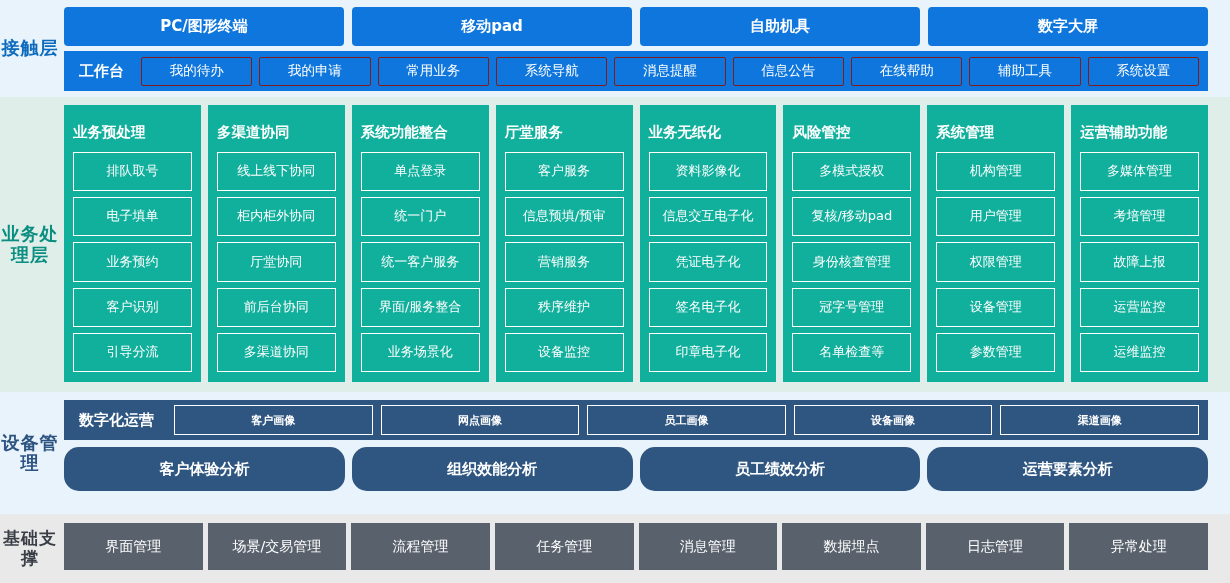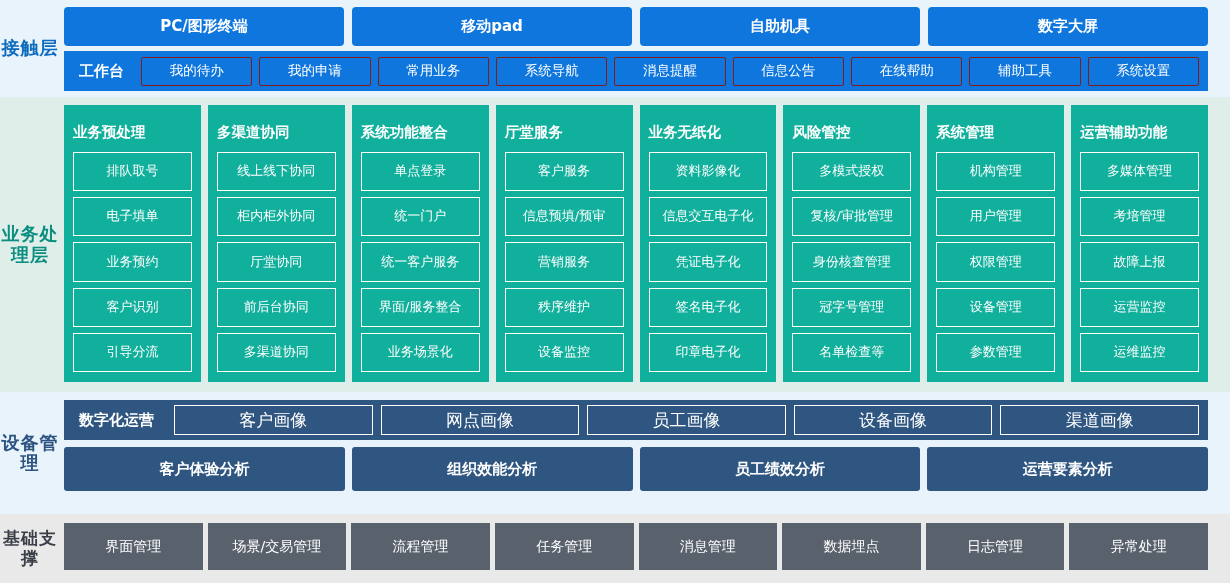--- a/index.html
+++ b/index.html
@@ -70,25 +70,25 @@
   .ops-body{padding:8px 22px 9px 4px;gap:7px;}
   .ops-row1{
     height:40px;background:#2f5680;
     display:flex;align-items:center;gap:8px;padding:0 9px;
     box-sizing:border-box;
   }
   .ops-title{color:#fff;font-weight:bold;font-size:15px;padding:0 12px 0 6px;white-space:nowrap;}
   .ops-chip{
     flex:1;height:28px;border:1px solid #fff;
     display:flex;align-items:center;justify-content:center;
-    color:#fff;font-size:17px;white-space:nowrap;
+    color:#fff;font-size:11px;white-space:nowrap;font-weight:bold;
   }
   .ops-row2{display:flex;gap:7px;height:44px;}
   .ops-big{
-    flex:1;background:#2f5680;border-radius:3px;
+    flex:1;background:#2f5680;border-radius:15px;
     display:flex;align-items:center;justify-content:center;
     color:#fff;font-weight:bold;font-size:15px;
   }
 
   
   .band-base{height:69px;background:#e9e9e9;}
   .band-base .band-label{color:#3a3f47;font-size:17px;}
   .base-body{padding:9px 22px 10px 4px;}
   .base-row{display:flex;gap:5px;height:47px;}
   .base-item{
@@ -175,21 +175,21 @@
         <div class="biz-item">资料影像化</div>
         <div class="biz-item">信息交互电子化</div>
         <div class="biz-item">凭证电子化</div>
         <div class="biz-item">签名电子化</div>
         <div class="biz-item">印章电子化</div>
       </div>
 
       <div class="biz-col">
         <div class="biz-col-title">风险管控</div>
         <div class="biz-item">多模式授权</div>
-        <div class="biz-item">复核/审批管理</div>
+        <div class="biz-item">复核/移动pad</div>
         <div class="biz-item">身份核查管理</div>
         <div class="biz-item">冠字号管理</div>
         <div class="biz-item">名单检查等</div>
       </div>
 
       <div class="biz-col">
         <div class="biz-col-title">系统管理</div>
         <div class="biz-item">机构管理</div>
         <div class="biz-item">用户管理</div>
         <div class="biz-item">权限管理</div>

